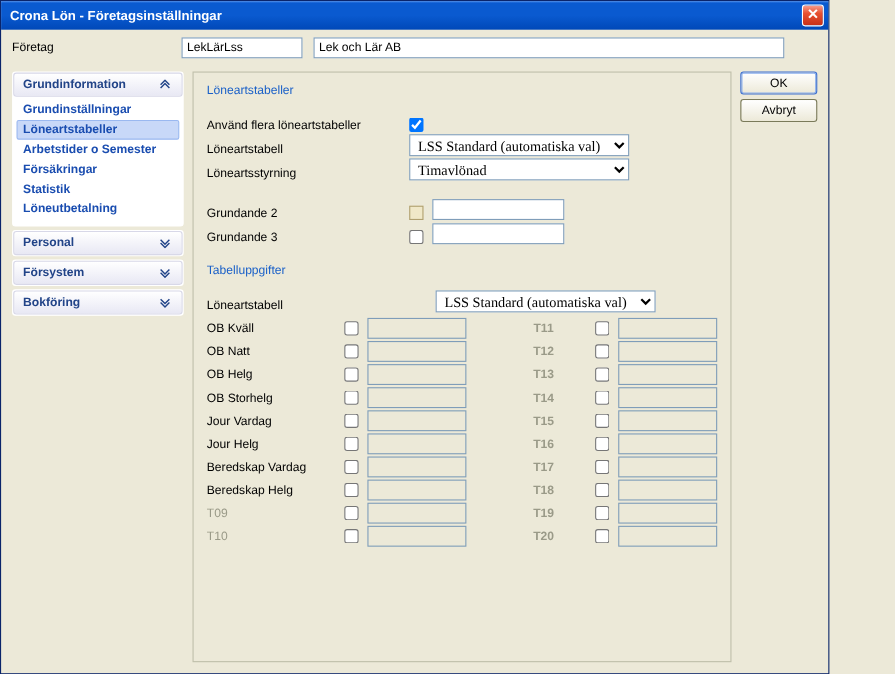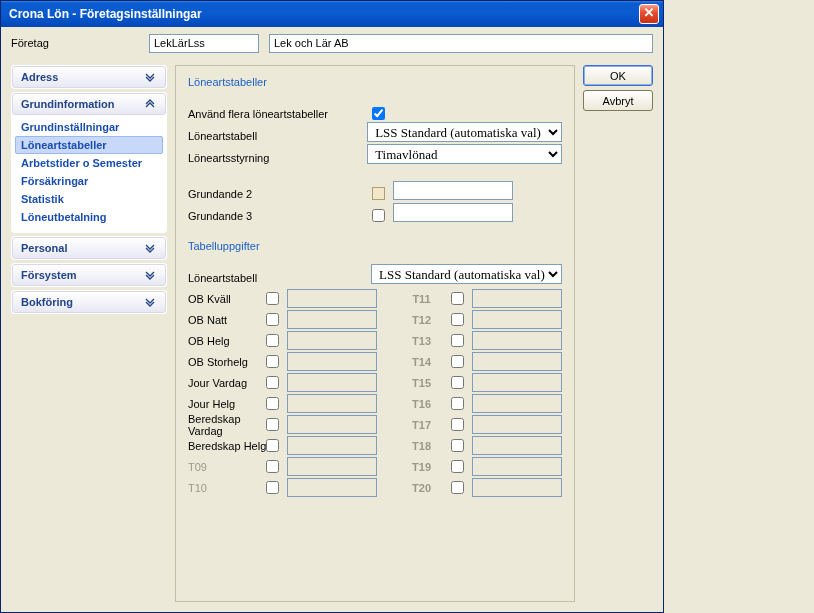--- a/index.html
+++ b/index.html
@@ -5,21 +5,21 @@
   * { box-sizing: border-box; margin: 0; padding: 0; }
   body {
     font-family: Tahoma, Arial, sans-serif;
     font-size: 11px;
     background: #ece9d8;
     width: 814px;
     height: 613px;
     overflow: hidden;
   }
   .window {
-    width: 664px;
+    width: 754px;
     height: 613px;
     border: 1px solid #0a246a;
     background: #ece9d8;
     display: flex;
     flex-direction: column;
   }
   .titlebar {
     height: 26px;
     background: linear-gradient(to bottom, #3a80e8 0%, #0a5ad0 8%, #0a5ad0 50%, #0048b8 100%);
     color: #fff;
@@ -217,30 +217,20 @@
 
   <div class="company-row">
     <span class="lbl">Företag</span>
     <input class="code" value="LekLärLss" style="">
     <input class="name" value="Lek och Lär AB" style="">
   </div>
 
   <div class="main">
     <div class="sidebar">
 
-      <div class="nav-section">
-        <div class="nav-header">
-          <span class="txt">Adress</span>
-          <span class="chev">
-            <svg width="10" height="10" viewBox="0 0 10 10">
-                <path d="M1 2 L5 6 L9 2 M1 5 L5 9 L9 5" fill="none" stroke="#224488" stroke-width="1.3"></path>
-              </svg>
-          </span>
-        </div>
-      </div>
 
       <div class="nav-section">
         <div class="nav-header">
           <span class="txt">Grundinformation</span>
           <span class="chev">
             <svg width="10" height="10" viewBox="0 0 10 10">
                 <path d="M1 8 L5 4 L9 8 M1 5 L5 1 L9 5" fill="none" stroke="#224488" stroke-width="1.3"></path>
               </svg>
           </span>
         </div>

